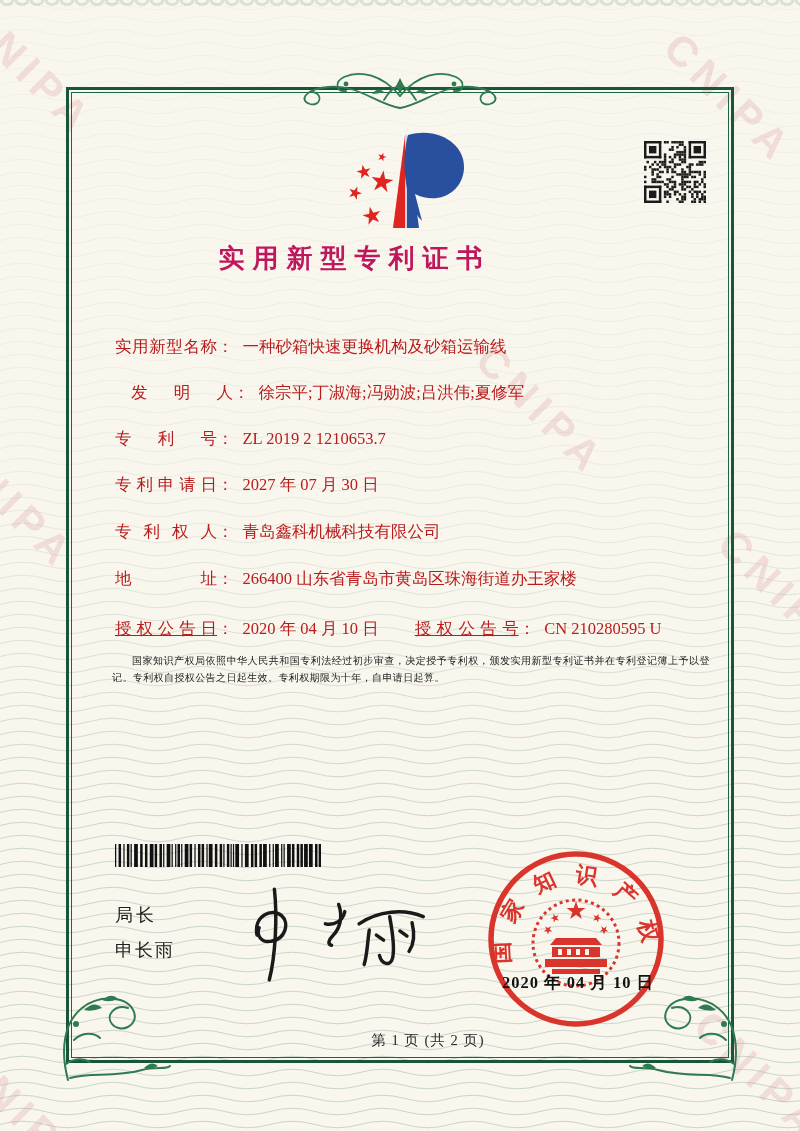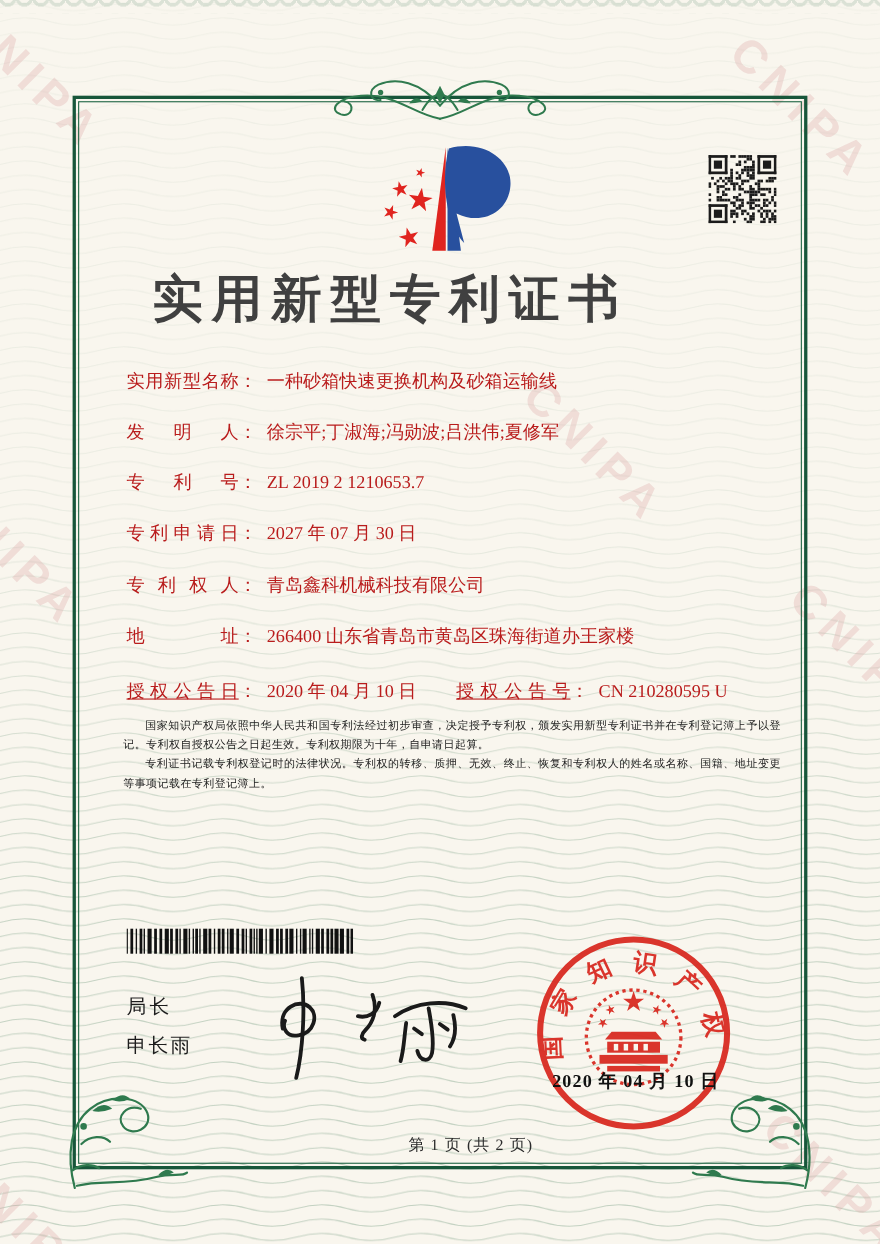--- a/index.html
+++ b/index.html
@@ -28,21 +28,21 @@
     border:1px solid #1d6443;}
 
   .ornament{position:absolute;pointer-events:none;}
 
   .cert-no{position:absolute;left:100px;top:138px;font-size:17.5px;letter-spacing:3px;color:#2a2a2a;}
 
   .logo{position:absolute;left:342px;top:124px;width:140px;height:118px;}
   .qr{position:absolute;left:644px;top:141px;width:62px;height:62px;}
 
   .doc-title{position:absolute;left:0;top:241px;width:709px;text-align:center;
-    font-size:46px;font-weight:700;letter-spacing:8px;color:#404040;}
+    font-size:26px;font-weight:700;letter-spacing:8px;color:#be185d;}
 
   .frow{position:absolute;left:115px;font-size:16.5px;color:#b91c1c;white-space:nowrap;}
   .flabel{display:inline-block;text-align:justify;text-align-last:justify;}
   .fcolon{display:inline-block;margin-right:9px;}
   .fextra{margin-left:36px;text-decoration:underline;}
 
   .paras{position:absolute;left:112px;top:652px;width:598px;}
   .paras p{margin:0;font-size:10px;line-height:1.72;color:#222;text-indent:2em;
     text-align:justify;letter-spacing:.4px;}
 
@@ -365,31 +365,30 @@
         <rect x="0" y="59.519999999999996" width="17.36" height="2.48" fill="#1b1b1b"></rect>
         <rect x="0" y="44.64" width="2.48" height="17.36" fill="#1b1b1b"></rect>
         <rect x="14.879999999999999" y="44.64" width="2.48" height="17.36" fill="#1b1b1b"></rect>
         <rect x="4.96" y="49.6" width="7.4399999999999995" height="7.4399999999999995" fill="#1b1b1b"></rect>
       </svg></div>
 
   <div class="doc-title">实用新型专利证书</div>
 
   <div id="fields">
       <div class="frow" style="top: 336px;"><span class="flabel" style="width: 102px;">实用新型名称</span><span class="fcolon">：</span><span class="fvalue">一种砂箱快速更换机构及砂箱运输线</span></div>
-      <div class="frow" style="top: 382px;"><span class="flabel" style="width: 102px;">发明人</span><span class="fcolon">：</span><span class="fvalue">徐宗平;丁淑海;冯勋波;吕洪伟;夏修军</span></div>
+      <div class="frow" style="top: 382px;"><span class="flabel" style="width: 102px; margin-left: 16px;">发明人</span><span class="fcolon">：</span><span class="fvalue">徐宗平;丁淑海;冯勋波;吕洪伟;夏修军</span></div>
       <div class="frow" style="top: 428px;"><span class="flabel" style="width: 102px;">专利号</span><span class="fcolon">：</span><span class="fvalue">ZL 2019 2 1210653.7</span></div>
       <div class="frow" style="top: 474px;"><span class="flabel" style="width: 102px;">专利申请日</span><span class="fcolon">：</span><span class="fvalue">2027 年 07 月 30 日</span></div>
       <div class="frow" style="top: 521px;"><span class="flabel" style="width: 102px;">专利权人</span><span class="fcolon">：</span><span class="fvalue">青岛鑫科机械科技有限公司</span></div>
       <div class="frow" style="top: 568px;"><span class="flabel" style="width: 102px;">地址</span><span class="fcolon">：</span><span class="fvalue">266400 山东省青岛市黄岛区珠海街道办王家楼</span></div>
       <div class="frow" style="top: 618px;"><span class="flabel" style="width: 102px; text-decoration: underline;">授权公告日</span><span class="fcolon">：</span><span class="fvalue">2020 年 04 月 10 日</span><span class="flabel fextra" style="width: 104px;">授权公告号</span><span class="fcolon">：</span><span class="fvalue">CN 210280595 U</span></div>
     </div>
 
   <div class="paras">
     <p>国家知识产权局依照中华人民共和国专利法经过初步审查，决定授予专利权，颁发实用新型专利证书并在专利登记簿上予以登记。专利权自授权公告之日起生效。专利权期限为十年，自申请日起算。</p>
-    <p>专利证书记载专利权登记时的法律状况。专利权的转移、质押、无效、终止、恢复和专利权人的姓名或名称、国籍、地址变更等事项记载在专利登记簿上。</p>
   </div>
 
   <div class="barcode" id="barcode"><svg width="206" height="24">
         <rect x="0" y="0" width="1.25" height="23" fill="#111"></rect>
         <rect x="3.55" y="0" width="2.5" height="23" fill="#111"></rect>
         <rect x="8.35" y="0" width="1.25" height="23" fill="#111"></rect>
         <rect x="11.899999999999999" y="0" width="2.5" height="23" fill="#111"></rect>
         <rect x="15.549999999999999" y="0" width="1.25" height="23" fill="#111"></rect>
         <rect x="19.099999999999998" y="0" width="3.75" height="23" fill="#111"></rect>
         <rect x="25.15" y="0" width="2.5" height="23" fill="#111"></rect>

